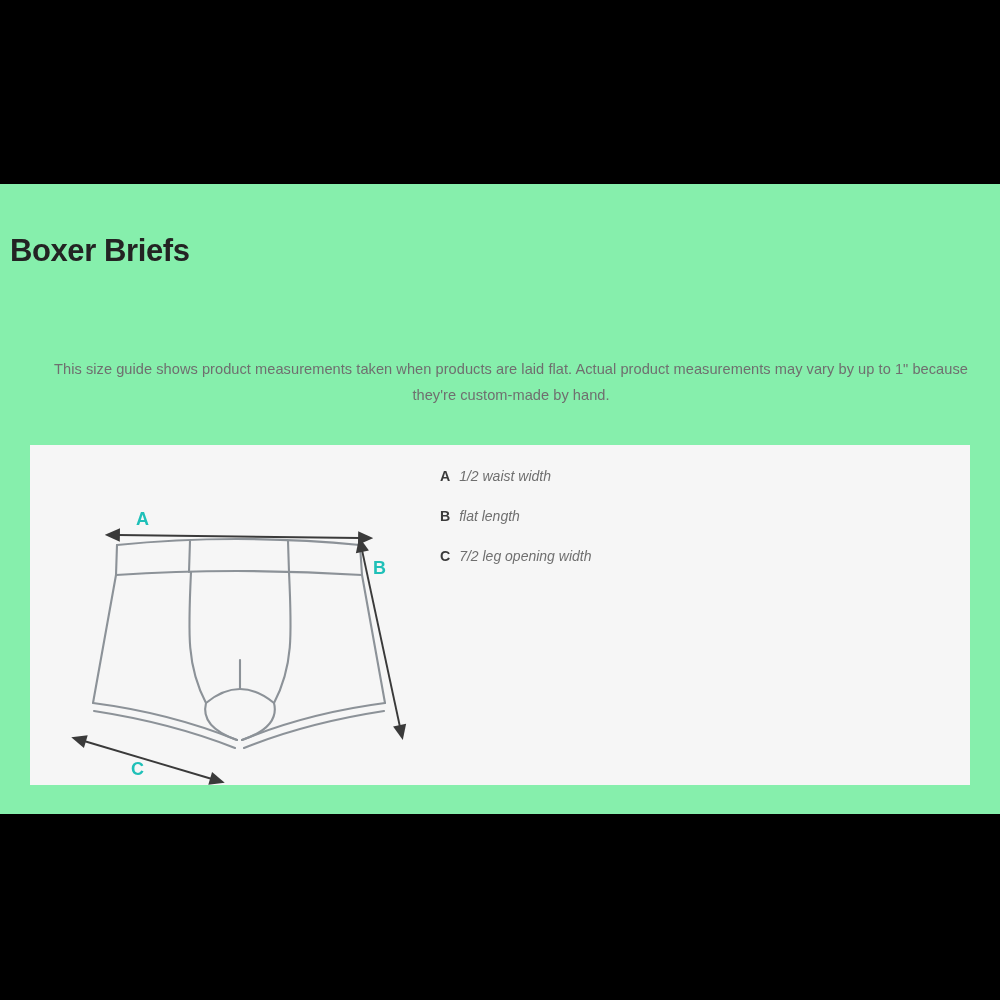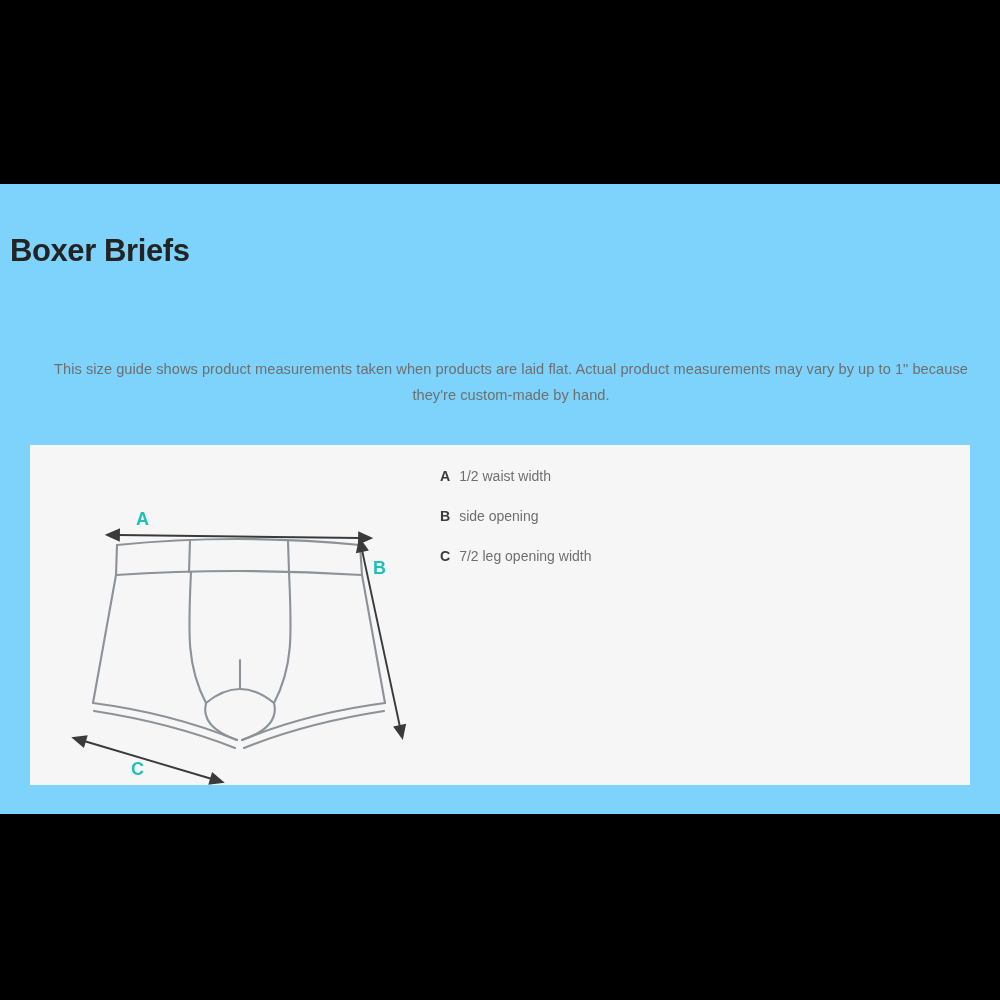--- a/index.html
+++ b/index.html
@@ -30,21 +30,21 @@
   .letterbox.top    { top: 0;    height: 184px; }
   .letterbox.bottom { top: 814px; height: 186px; }
 
   
   #page {
     position: absolute;
     left: 0;
     top: 184px;
     width: 1000px;
     height: 630px;
-    background: #7dd3fc;
+    background: #86efac;
     overflow: hidden;
   }
 
   #page-title {
     position: absolute;
     left: 10px;
     top: 50px;
     font-size: 31px;
     font-weight: bold;
     letter-spacing: -0.4px;
@@ -108,21 +108,21 @@
     line-height: 1;
     margin-bottom: 26px;
     white-space: nowrap;
   }
   .legend-key {
     font-weight: bold;
     color: #3b3b3b;
     margin-right: 5px;
     font-size: 14.2px;
   }
-  .legend-desc { color: #6f6f6f; }
+  .legend-desc { color: #6f6f6f; font-style: italic; }
 </style>
 </head>
 <body>
 
 <div id="screen">
 
   <div class="letterbox top"></div>
   <div class="letterbox bottom"></div>
 
   <div id="page">
@@ -202,21 +202,21 @@
 
       <div id="legend">
 
         <div class="legend-row">
           <span class="legend-key">A</span>
           <span class="legend-desc">1/2 waist width</span>
         </div>
 
         <div class="legend-row">
           <span class="legend-key">B</span>
-          <span class="legend-desc">side opening</span>
+          <span class="legend-desc">flat length</span>
         </div>
 
         <div class="legend-row">
           <span class="legend-key">C</span>
           <span class="legend-desc">7/2 leg opening width</span>
         </div>
 
       </div>
 
     </div>

